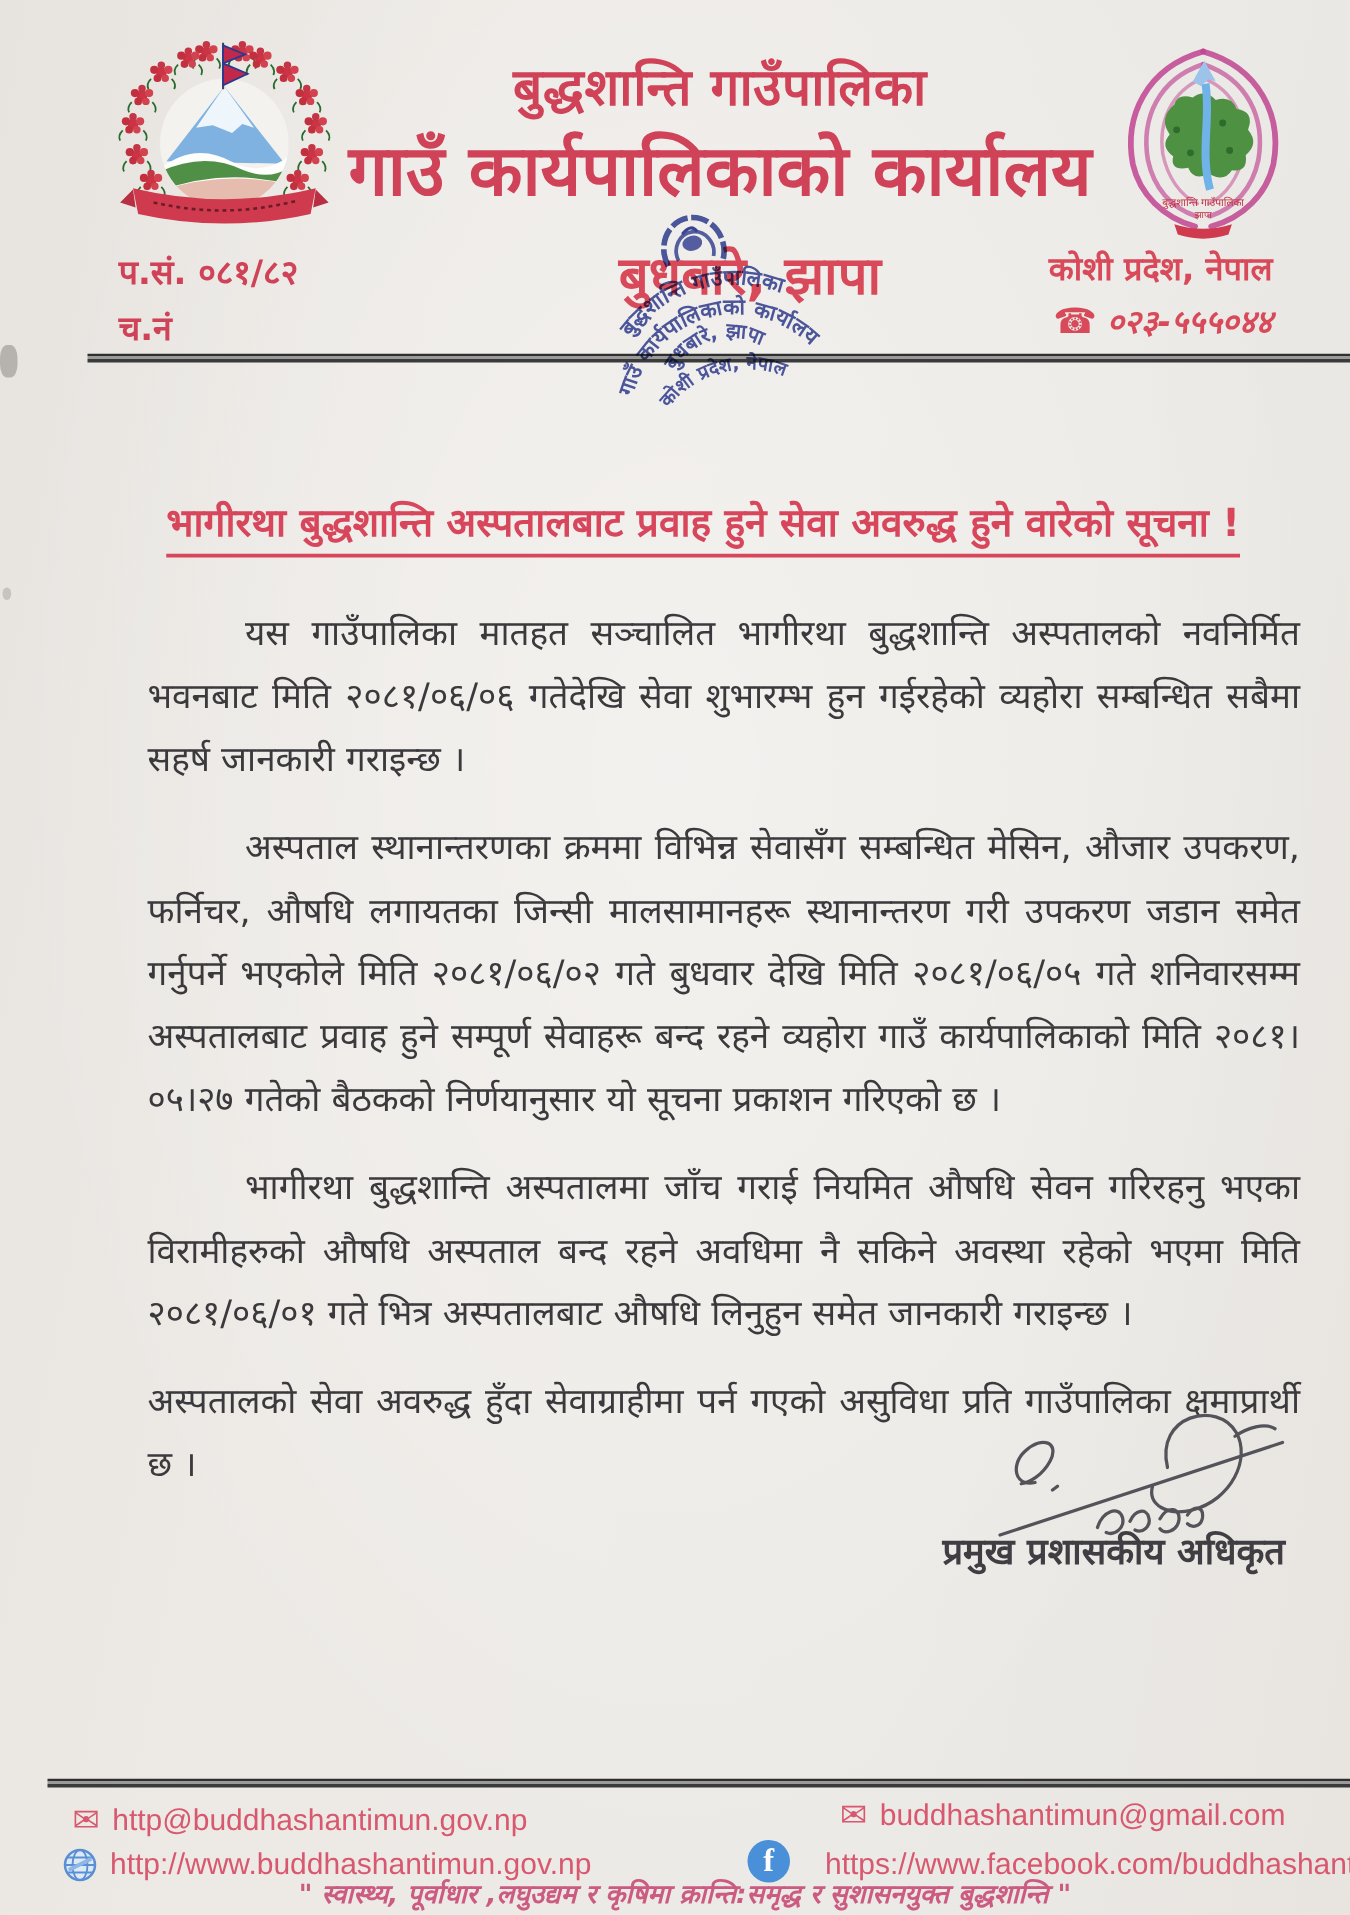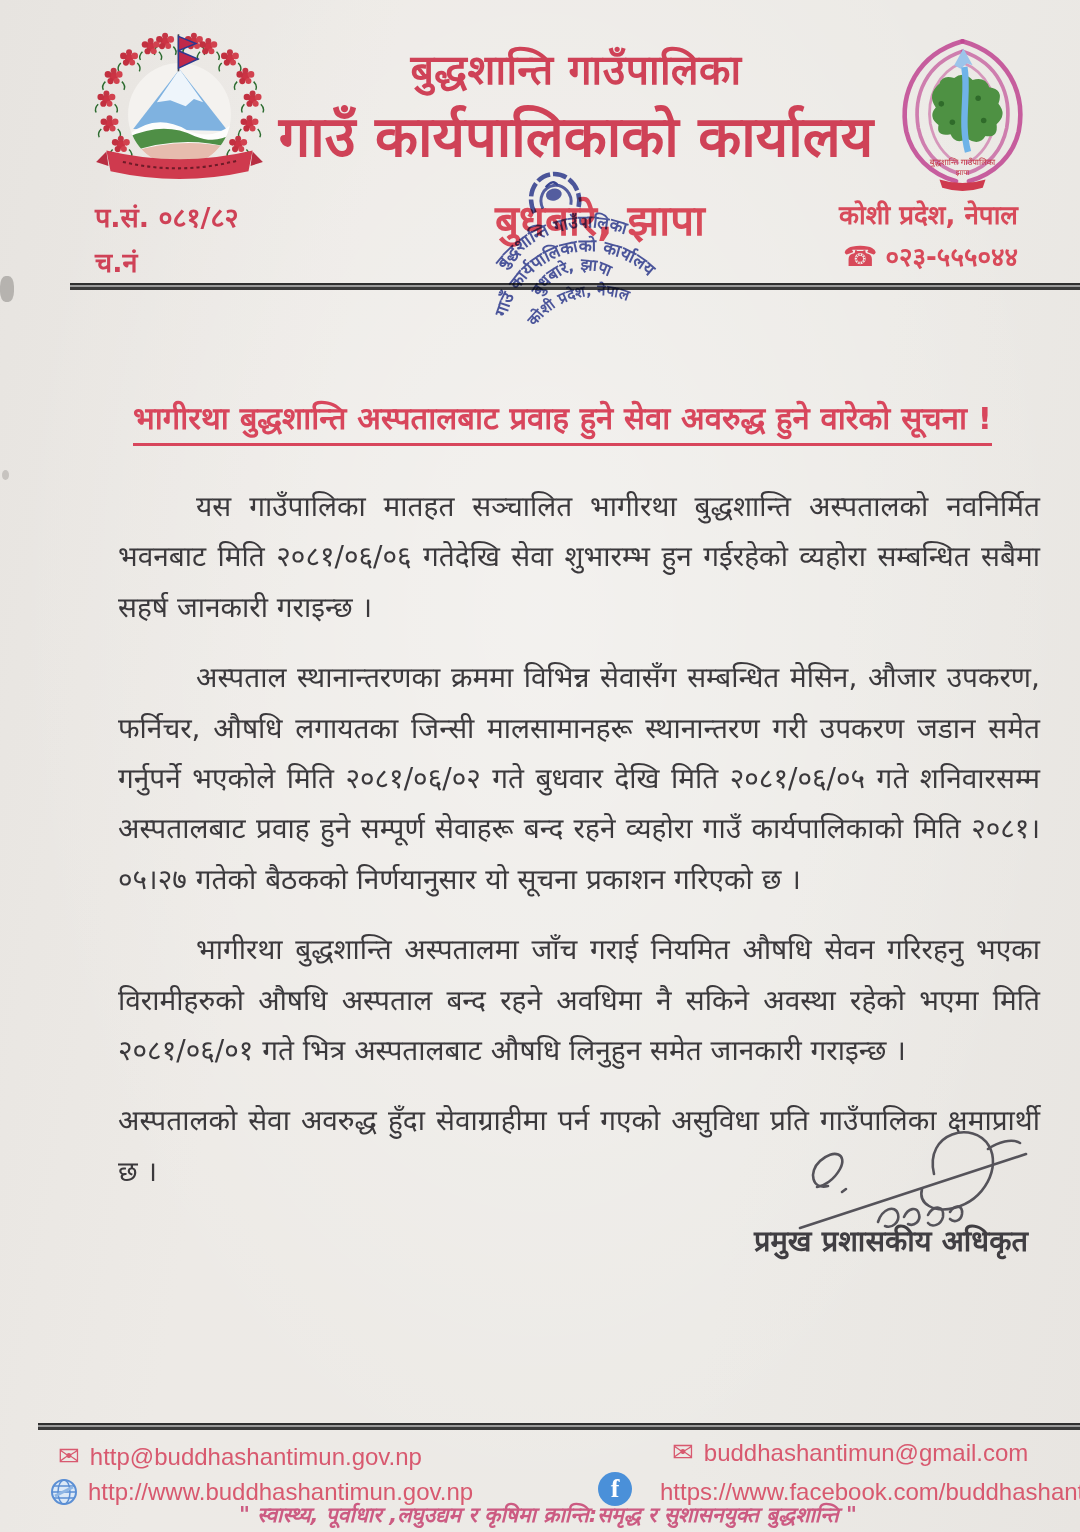--- a/index.html
+++ b/index.html
@@ -15,21 +15,21 @@
   
   .title1{left:0;right:0;top:40px;text-align:center;transform:translateX(36px);
     font-size:41px;font-weight:bold;color:#cf4257;letter-spacing:.5px;}
   .title2{left:0;right:0;top:96px;text-align:center;transform:translateX(36px);
     font-size:56px;font-weight:bold;color:#cf4257;}
   .subtitle{left:0;right:0;top:190px;text-align:center;transform:translateX(60px);
     font-size:42px;font-weight:bold;color:#d84a5a;}
   .refno{left:95px;top:198px;font-size:27px;font-weight:bold;color:#cf4257;}
   .chno{left:95px;top:243px;font-size:27px;font-weight:bold;color:#cf4257;}
   .province{right:62px;top:196px;font-size:26px;font-weight:bold;color:#d84a5a;text-align:right;}
-  .phone{right:62px;top:238px;font-size:26px;font-weight:bold;color:#d84a5a;text-align:center;}
+  .phone{right:62px;top:238px;font-size:26px;font-weight:bold;color:#d84a5a;text-align:center;font-style:italic;}
   .phone .glyph{font-size:28px;margin-right:8px;}
   .rule-top{left:70px;right:0;top:283px;height:7px;
     background:linear-gradient(#2f2f2f 0 2px,#9a9a9a 2px 4px,#3a3a3a 4px 7px);}
   .date-line{right:66px;top:310px;font-size:31px;font-weight:bold;}
   .date-line .lbl{color:#d8465c;}
   .date-line .val{color:#4b4a51;letter-spacing:2px;margin-left:10px;}
   
   .heading{left:0;right:0;top:396px;text-align:center;padding-left:45px;}
   .heading span{display:inline-block;font-size:31px;font-weight:bold;color:#d8465c;
     border-bottom:3px solid #d8465c;padding-bottom:5px;}

